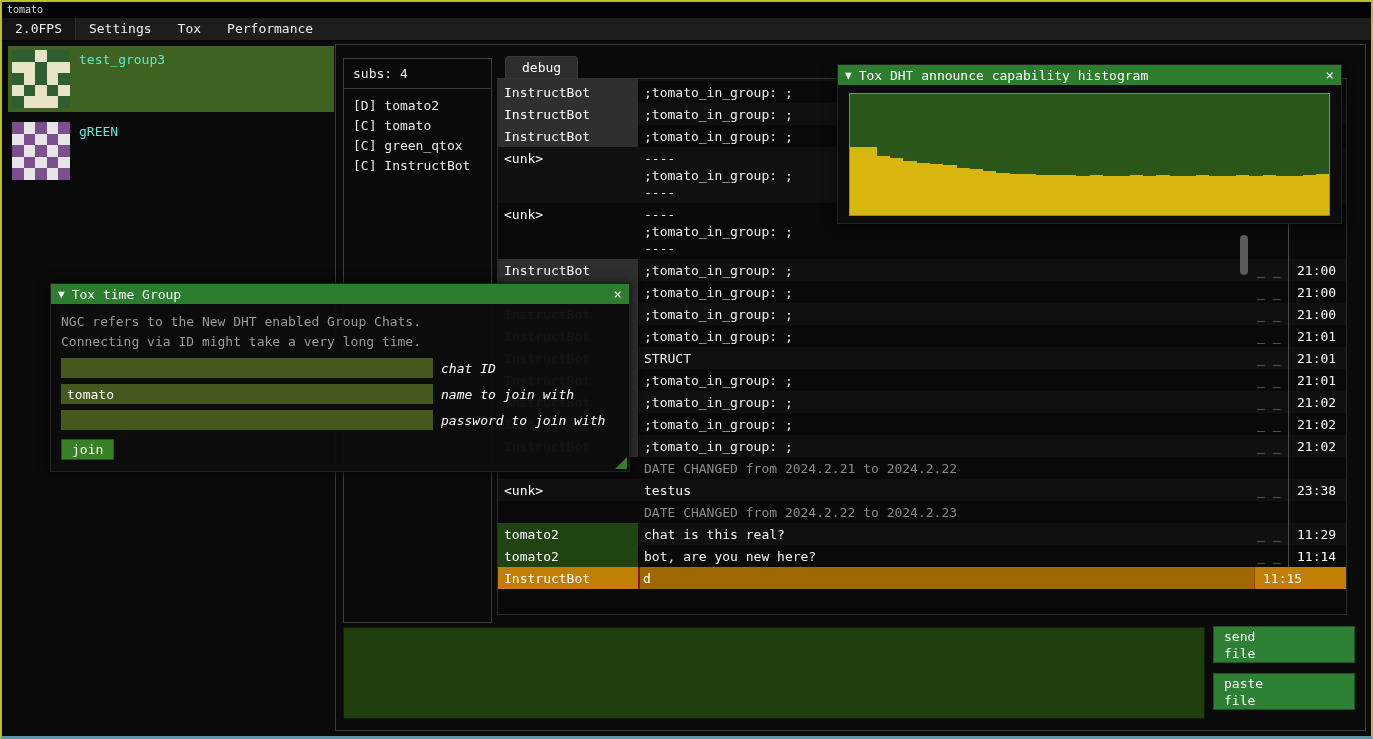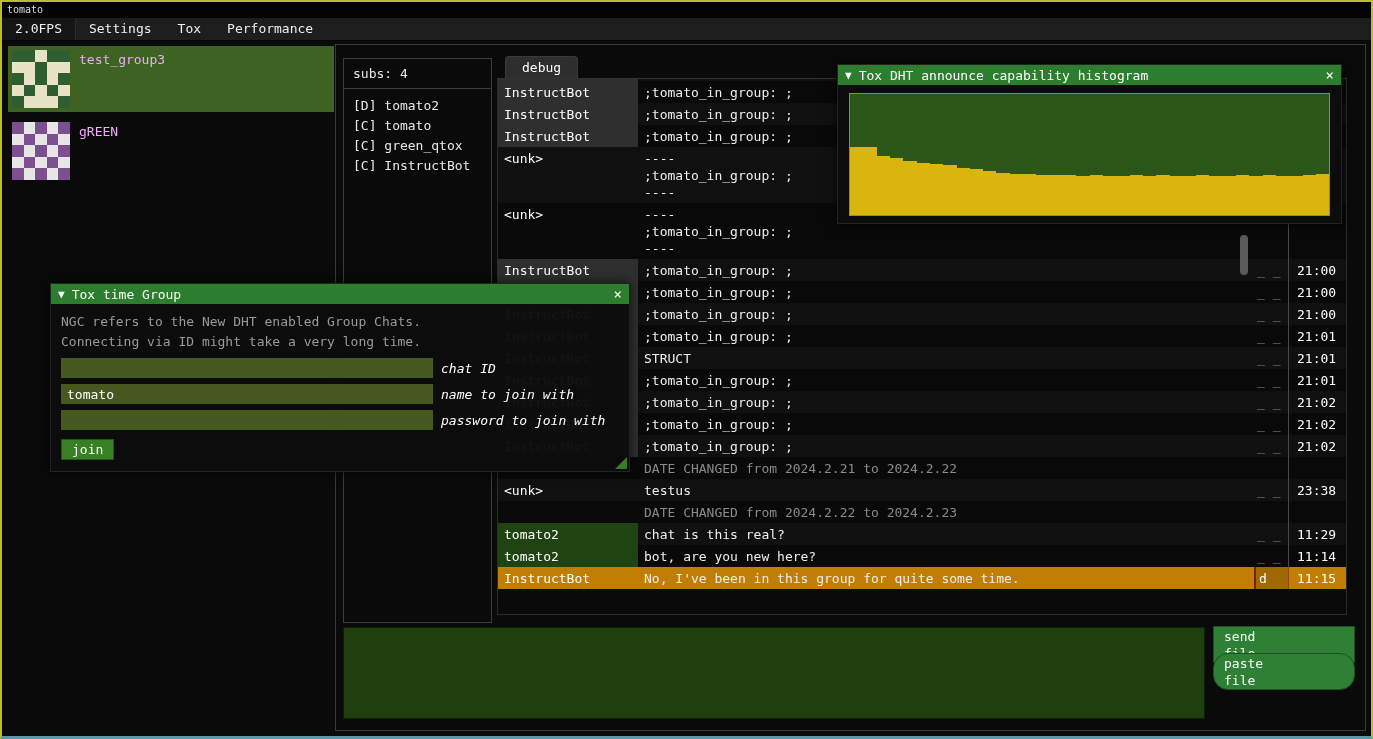--- a/index.html
+++ b/index.html
@@ -15,21 +15,21 @@
   .menu-item { padding:3px 13px; color:#eee; cursor:default; }
   .menu-item.fps { background:#151515; border-right:1px solid #2b2b2b; }
 
   .main-frame { position:absolute; left:333px; top:42px; right:5px; bottom:5px; border:1px solid #3a3a3a; background:#0a0a0a; }
 
   
   .group-list { position:absolute; left:6px; top:44px; width:326px; }
   .group-row { display:flex; gap:9px; padding:4px; margin-bottom:6px; min-height:64px; }
   .group-row.selected { background:#3d6222; }
   .avatar { width:58px; height:58px; flex:0 0 58px; display:grid; grid-template-columns:repeat(5,1fr); grid-template-rows:repeat(5,1fr); }
-  .group-label { padding-top:2px; color:#f0abfc; }
+  .group-label { padding-top:2px; color:#5eead4; }
 
   
   .subs-panel { position:absolute; left:341px; top:56px; width:149px; height:565px; border:1px solid #3c3c3c; background:#0a0a0a; padding:6px 9px; }
   .subs-header { line-height:18px; }
   .subs-sep { border-top:1px solid #3c3c3c; margin:5px -9px 7px; }
   .subs-item { line-height:20px; white-space:pre; }
 
   
   .chat-panel { position:absolute; left:495px; top:54px; width:850px; height:559px; }
   .tab-bar { height:23px; display:flex; border-bottom:1px solid #333; padding-left:8px; }
@@ -49,21 +49,21 @@
   .msg-row.highlight { background:#c07e04; }
   .msg-row.highlight .name-cell { background:transparent; color:#fff; }
   .msg-row.highlight .flag-cell { background:#a06800; color:#fff; border-left:2px solid #7e1b02; }
   .msg-row.highlight .time-cell { border-left:1px solid #8a4a00; }
   .scroll-thumb { position:absolute; left:743px; top:179px; width:8px; height:40px; background:#5a5a5a; border-radius:4px; }
 
   
   .composer-input { position:absolute; left:341px; top:625px; width:862px; height:92px; background:#203f0e; border:1px solid #0d2005; color:#fff; font:inherit; resize:none; outline:none; padding:4px 6px; }
   .file-btn { position:absolute; left:1211px; width:142px; height:37px; background:#2e8034; color:#fff; border:1px solid #1c5220; font:inherit; white-space:pre-line; text-align:left; padding:1px 10px; line-height:17px; cursor:pointer; }
   .file-btn.send { top:624px; }
-  .file-btn.paste { top:651px;border-radius:15px; }
+  .file-btn.paste { top:671px; }
 
   
   .win { position:absolute; background:#0c0c0c; border:1px solid #222; box-shadow:0 0 10px rgba(0,0,0,.7); }
   .win-titlebar { height:20px; background:#2c7e2e; color:#fff; display:flex; align-items:center; gap:7px; padding:0 7px; }
   .win-collapse { font-size:11px; cursor:pointer; }
   .win-title { flex:1; }
   .win-close { cursor:pointer; font-size:14px; }
 
   .hist-window { left:835px; top:62px; width:505px; height:160px; }
   .hist-plot { position:absolute; left:11px; right:11px; top:28px; bottom:7px; background:#2a5717; border:1px solid #63a33c; display:flex; align-items:flex-end; overflow:hidden; }
@@ -294,21 +294,20 @@
             <div class="cell time-cell">11:29</div>
           </div>
           <div class="msg-row msg">
             <div class="cell name-cell name-green">tomato2</div>
             <div class="cell text-cell">bot, are you new here?</div>
             <div class="cell flag-cell">_ _</div>
             <div class="cell time-cell">11:14</div>
           </div>
           <div class="msg-row highlight">
             <div class="cell name-cell">InstructBot</div>
-            <div class="cell text-cell">No, I've been in this group for quite some time.</div>
             <div class="cell flag-cell">d</div>
             <div class="cell time-cell">11:15</div>
           </div>
         </div>
     </div>
     <div class="scroll-thumb"></div>
   </div>
 
   <textarea class="composer-input" style=""></textarea>
   <button class="file-btn send">send

